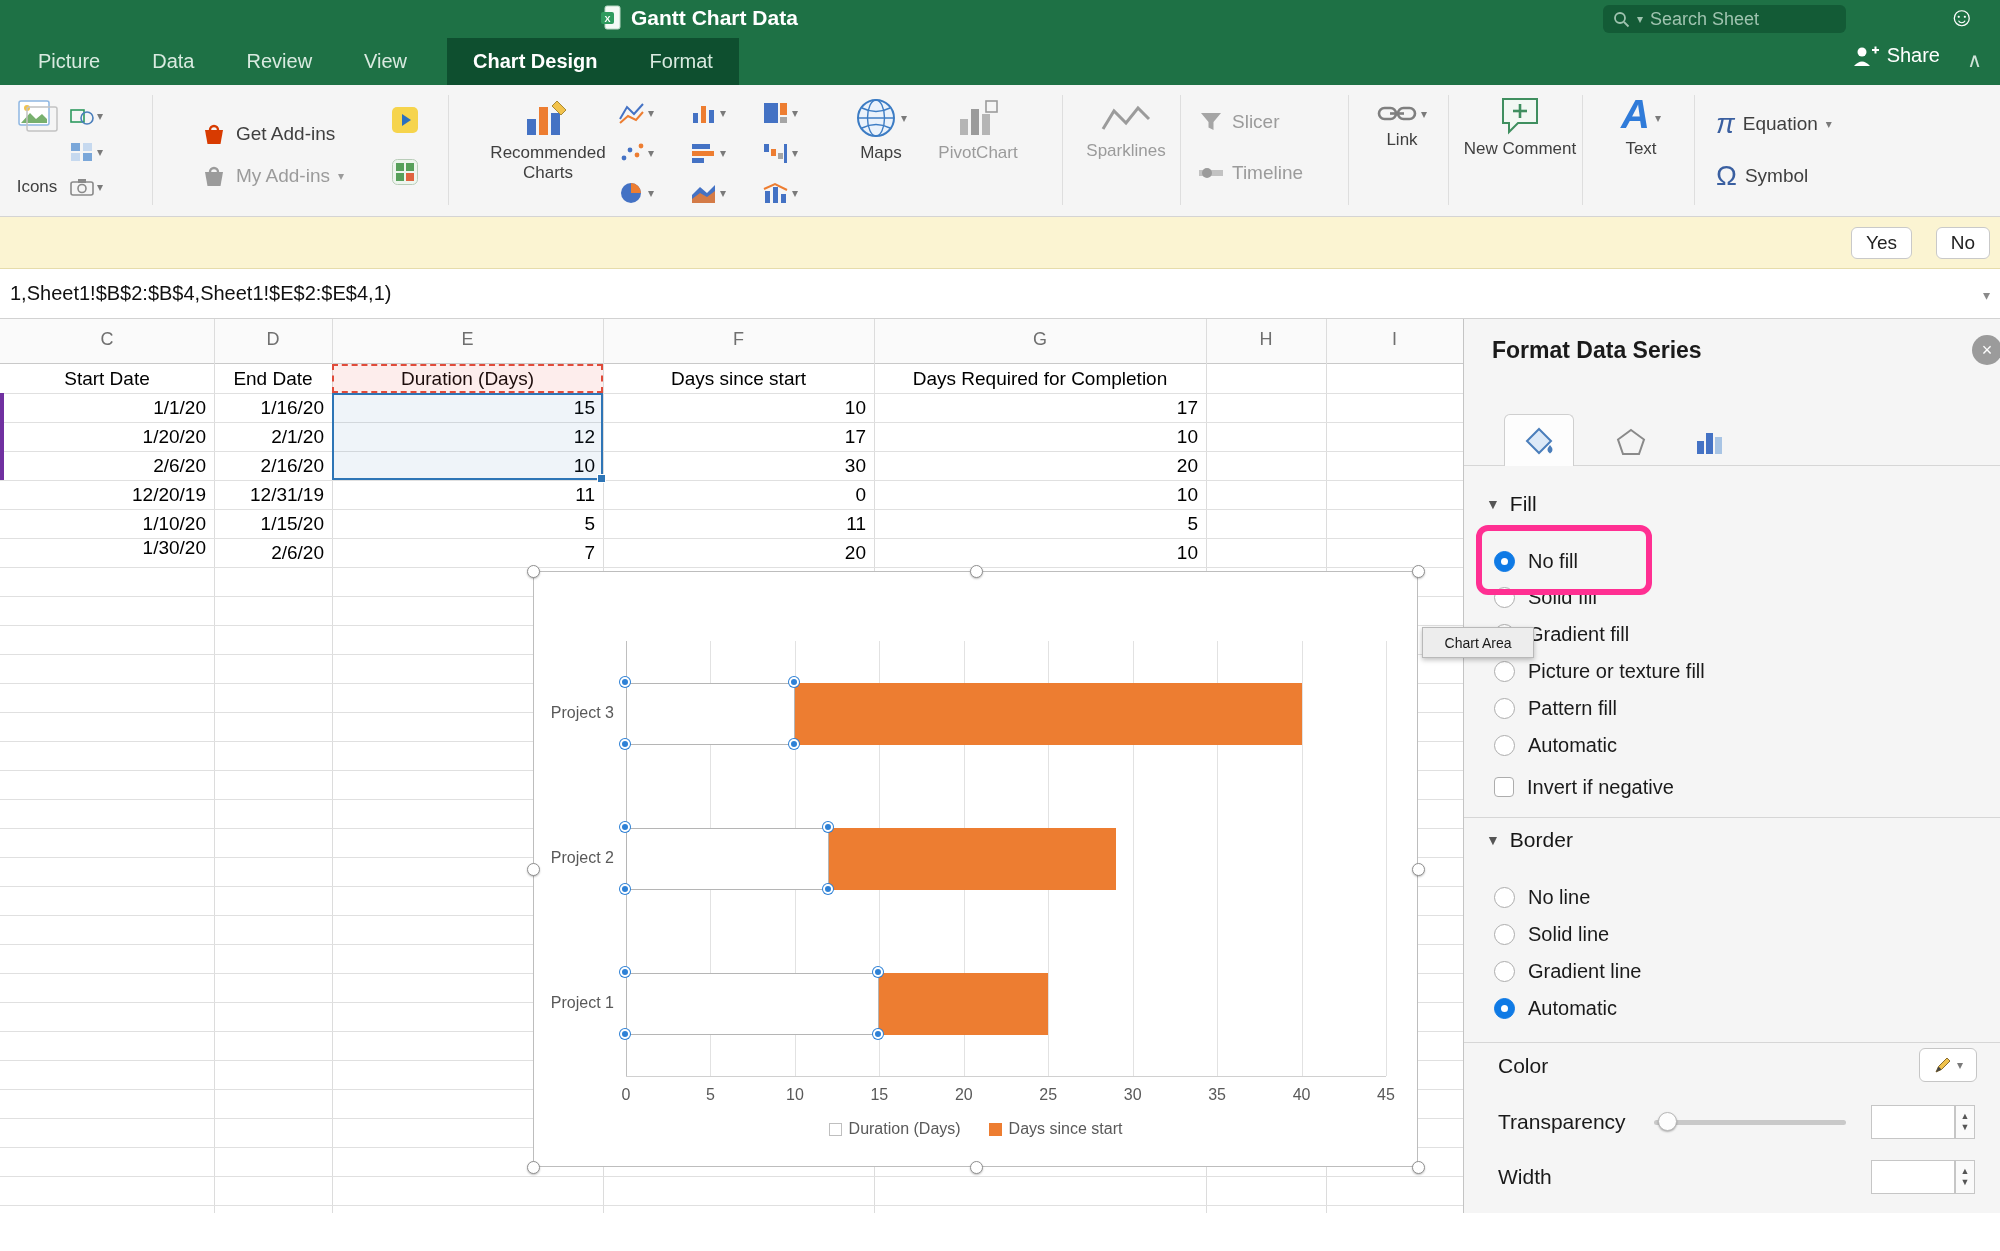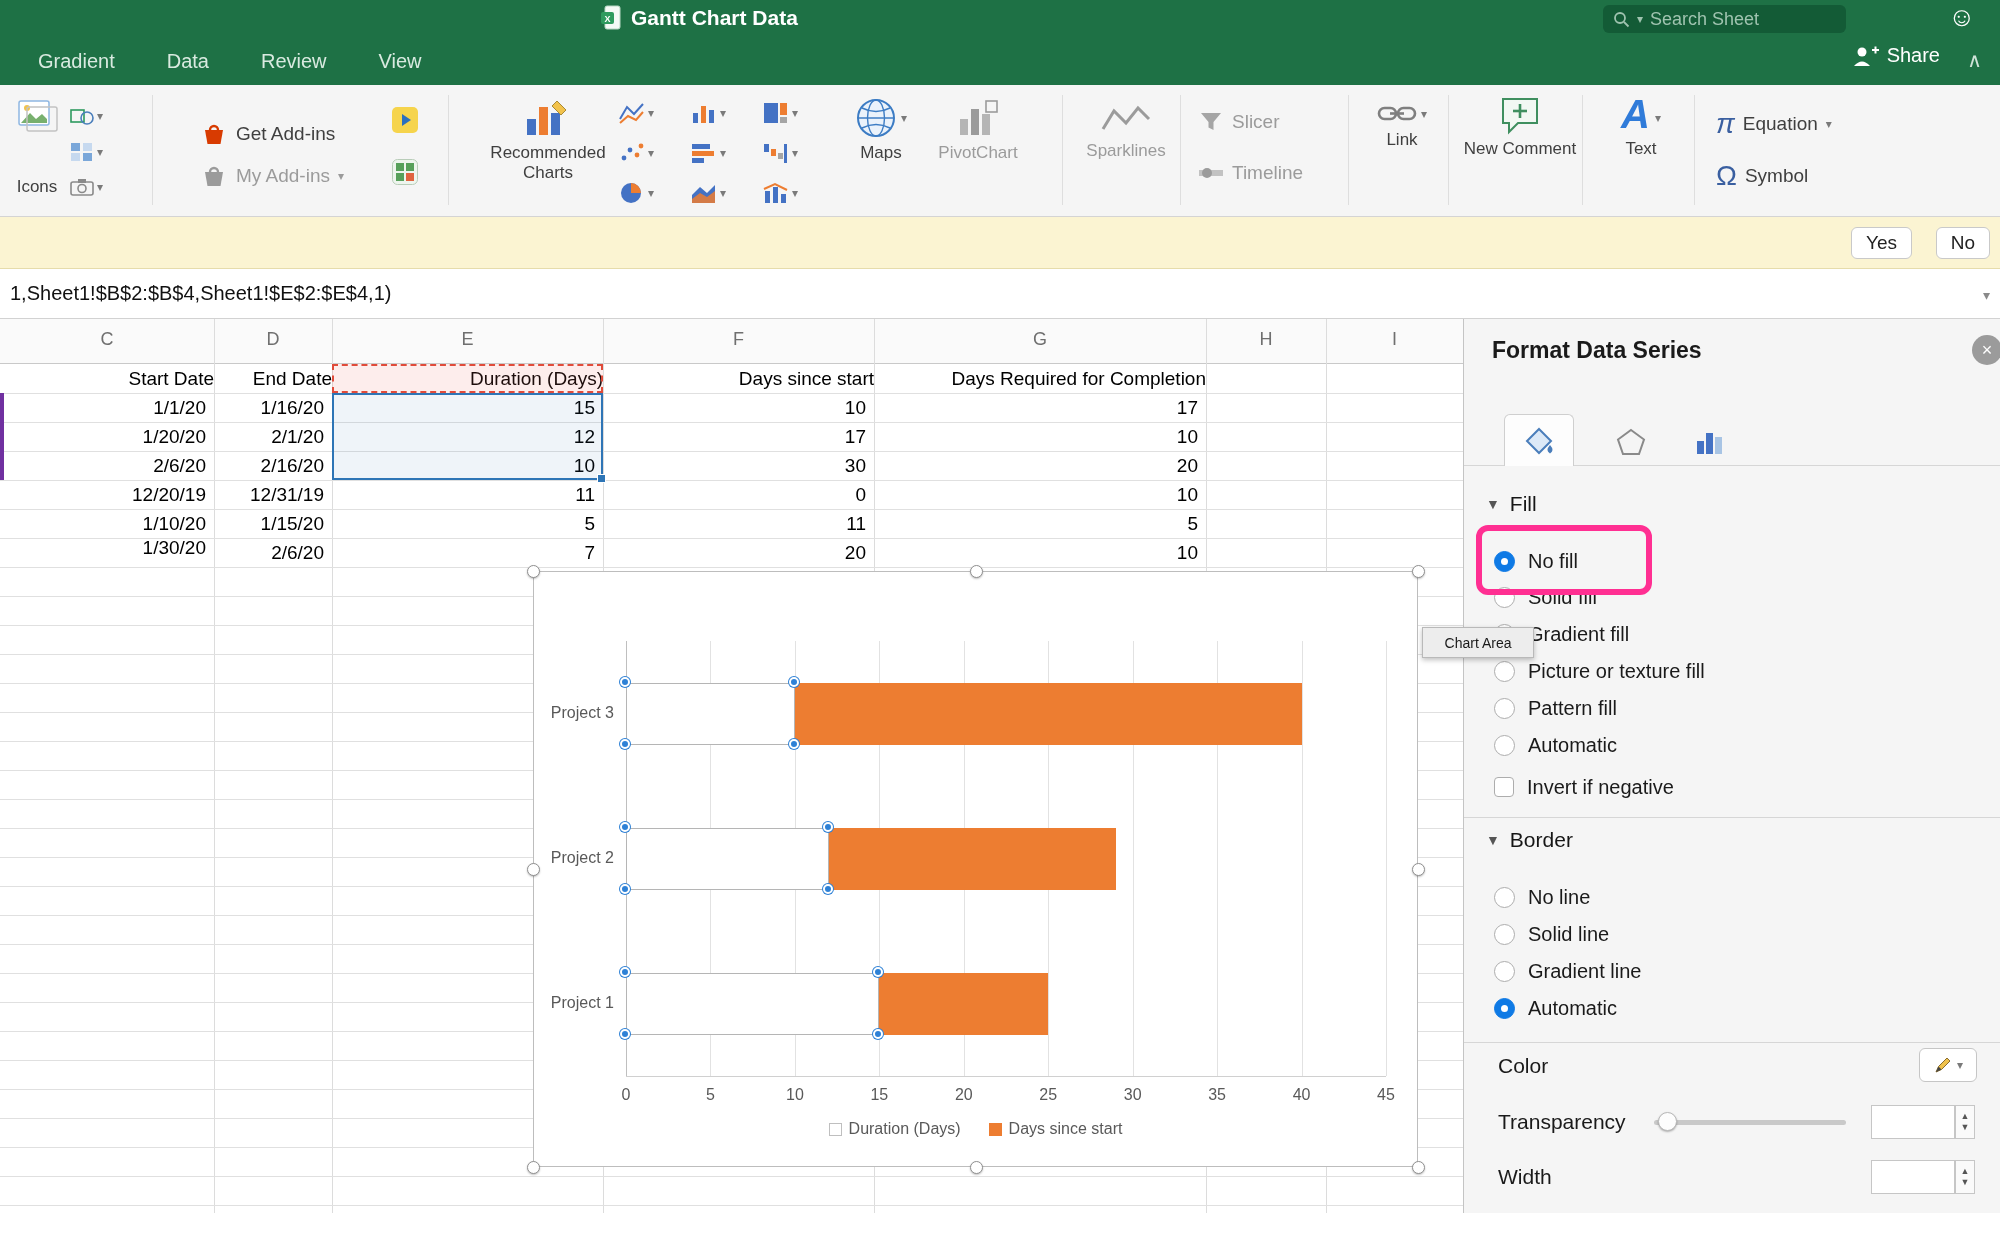--- a/index.html
+++ b/index.html
@@ -39,21 +39,21 @@
 .fbar-caret{position:absolute;right:10px;top:18px;font-size:14px;color:#8a8a8a}
 
 
 .sheet{position:absolute;left:0;top:319px;width:1463px;height:894px;background:#fff;overflow:hidden}
 .headrow{position:absolute;left:0;top:0;width:1463px;height:45px;background:#fafafa;border-bottom:1px solid #c9c9c9}
 .colletter{position:absolute;top:10px;font-size:18px;color:#6f6f6f;text-align:center}
 .vline{position:absolute;width:1px;background:#dcdcdc}
 .hline{position:absolute;height:1px;background:#e0e0e0}
 .cell{position:absolute;font-size:19px;color:#000;line-height:29px;white-space:nowrap;overflow:hidden}
 .cell.r{text-align:right;padding-right:8px}
-.cell.l{text-align:right;}
+.cell.l{text-align:center;}
 .selcopy{position:absolute;left:332px;top:45px;width:271px;height:29px;border:2px dashed #E04B3A;background:rgba(235,105,95,.12);z-index:2}
 .selrange{position:absolute;left:332px;top:74px;width:271px;height:87px;border:2px solid #2E75B6;background:rgba(46,117,182,.08);z-index:2}
 .fillhandle{position:absolute;left:597px;top:155px;width:9px;height:9px;background:#2E75B6;border:1.5px solid #fff;z-index:3}
 .purple{position:absolute;left:0;top:74px;width:4px;height:87px;background:#7030A0;z-index:2}
 
 
 .chart{position:absolute;left:533px;top:252px;width:885px;height:596px;background:#fff;border:1px solid #bdbdbd;z-index:3}
 .ctitle{position:absolute;left:0;top:12px;width:100%;text-align:center;font-size:23px;color:#595959}
 .cgrid{position:absolute;width:1px;background:#e2e2e2}
 .caxis{position:absolute;width:1px;background:#bfbfbf}
@@ -112,24 +112,28 @@
           <circle cx="7" cy="7" r="5" fill="none" stroke="#9FC3AF" stroke-width="1.8"></circle>
           <line x1="11" y1="11" x2="15.5" y2="15.5" stroke="#9FC3AF" stroke-width="1.8"></line>
         </svg>
       <span class="caret" style="color:#9FC3AF">▾</span>
       <span>Search Sheet</span>
     </div>
     <div class="tb-smiley">☺</div>
   </div>
 
   <div class="tabrow" id="tabrow">
-      <div class="tab">Gradient</div>
+      <div class="tab">Picture</div>
       <div class="tab">Data</div>
       <div class="tab">Review</div>
       <div class="tab">View</div>
+      <div class="ctxgroup">
+        <div class="tab active">Chart Design</div>
+        <div class="tab">Format</div>
+      </div>
     </div>
   <div class="share">
     <svg width="27" height="22">
         <circle cx="10" cy="7" r="4.5" fill="#fff"></circle>
         <path d="M2 21 q8 -9 16 0 Z" fill="#fff"></path>
         <line x1="20" y1="5" x2="27" y2="5" stroke="#fff" stroke-width="2"></line>
         <line x1="23.5" y1="1.5" x2="23.5" y2="8.5" stroke="#fff" stroke-width="2"></line>
       </svg>
     <span>Share</span>
   </div>

